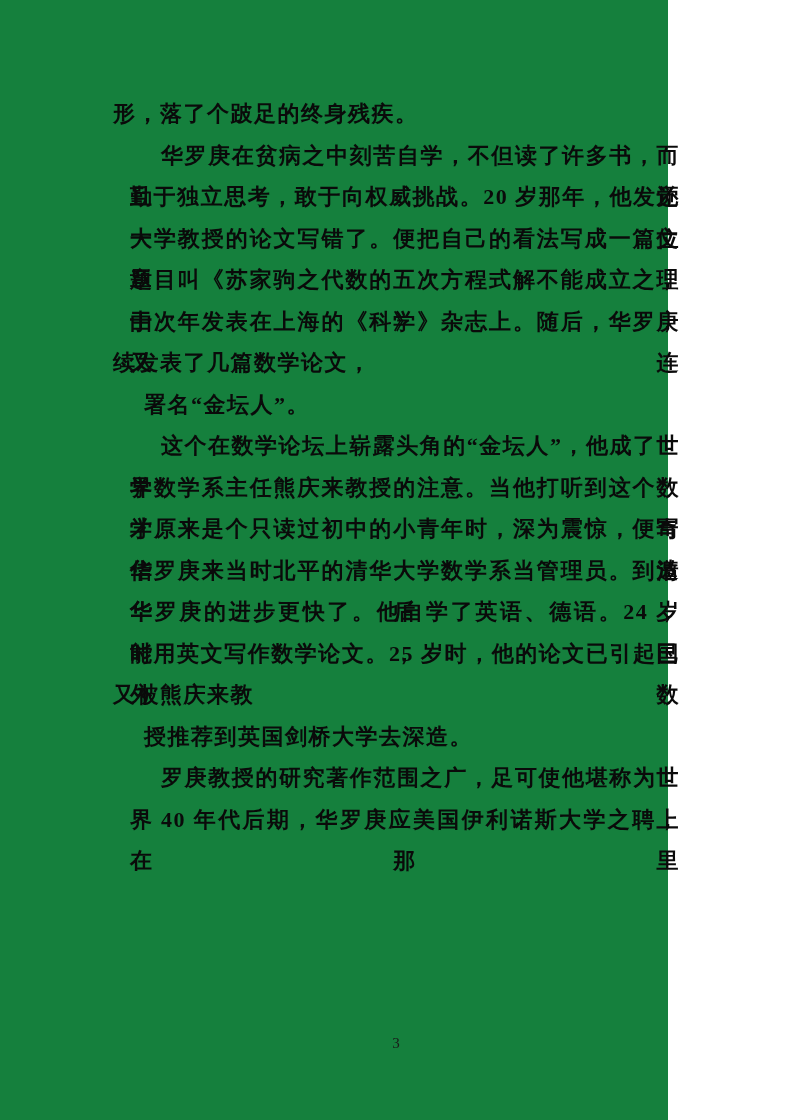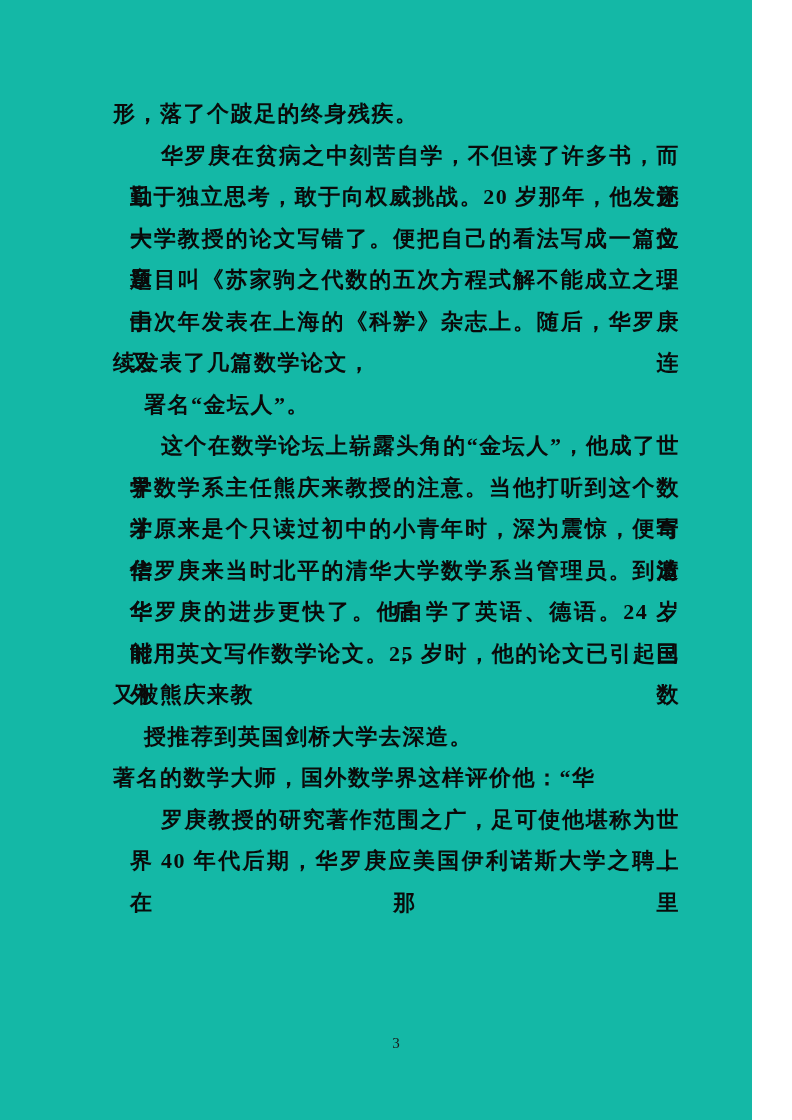--- a/index.html
+++ b/index.html
@@ -5,23 +5,23 @@
   * { margin: 0; padding: 0; box-sizing: border-box; }
   html, body {
     width: 792px;
     height: 1120px;
     background: #ffffff;
     overflow: hidden;
     font-family: "Liberation Serif", "DejaVu Serif", serif;
   }
   .page {
     position: relative;
-    width: 752px;
+    width: 668px;
     height: 1120px;
-    background: #14b8a6;
+    background: #15803d;
   }
   .text-body {
     position: absolute;
     left: 113px;
     top: 93px;
     width: 567px;
     color: #0a0a0a;
     font-weight: 700;
     font-size: 22px;
     letter-spacing: 1.5px;
@@ -70,20 +70,19 @@
       <div class="text-line">续发表了几篇数学论文，</div>
       <div class="text-line indent">署名“金坛人”。</div>
       <div class="text-line indent justify">这个在数学论坛上崭露头角的“金坛人”，他成了世界</div>
       <div class="text-line justify">学数学系主任熊庆来教授的注意。当他打听到这个数学奇</div>
       <div class="text-line justify">才原来是个只读过初中的小青年时，深为震惊，便写信邀</div>
       <div class="text-line justify">华罗庚来当时北平的清华大学数学系当管理员。到清华后，</div>
       <div class="text-line justify">华罗庚的进步更快了。他自学了英语、德语。24 岁时，已</div>
       <div class="text-line justify">能用英文写作数学论文。25 岁时，他的论文已引起国外数</div>
       <div class="text-line">又被熊庆来教</div>
       <div class="text-line indent">授推荐到英国剑桥大学去深造。</div>
-      <div class="text-line">著名的数学大师，国外数学界这样评价他：“华</div>
       <div class="text-line indent justify">罗庚教授的研究著作范围之广，足可使他堪称为世界上</div>
       <div class="text-line indent justify">40 年代后期，华罗庚应美国伊利诺斯大学之聘，在那里</div>
     </div>
   <div class="page-footer">
     <span class="page-number">3</span>
   </div>
 </div>
 
 </body></html>

